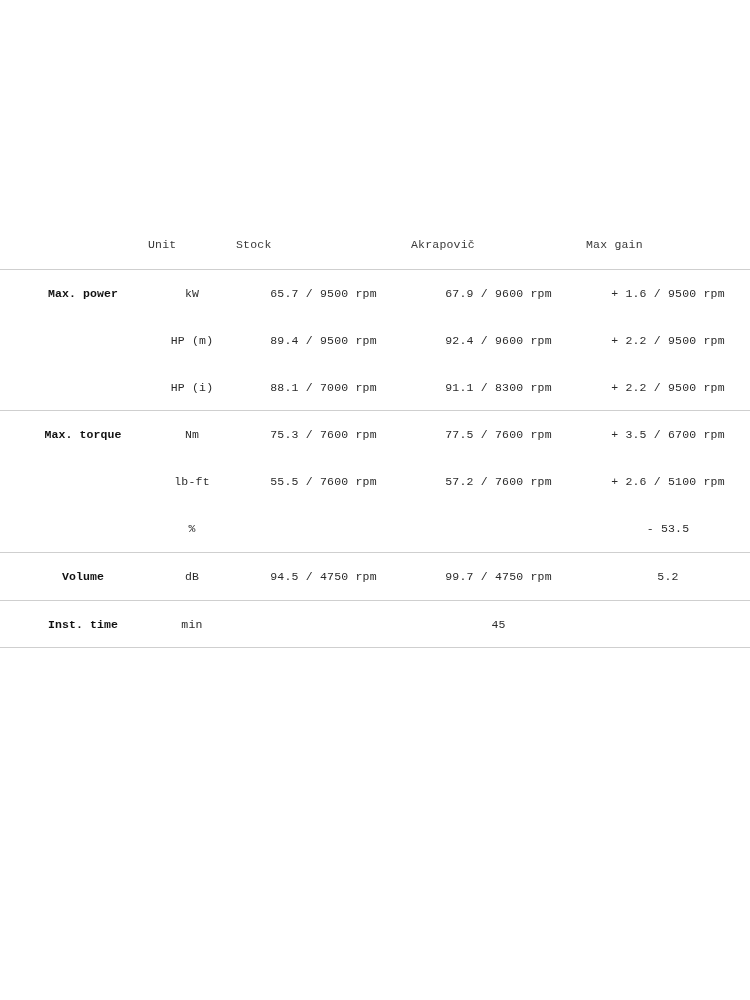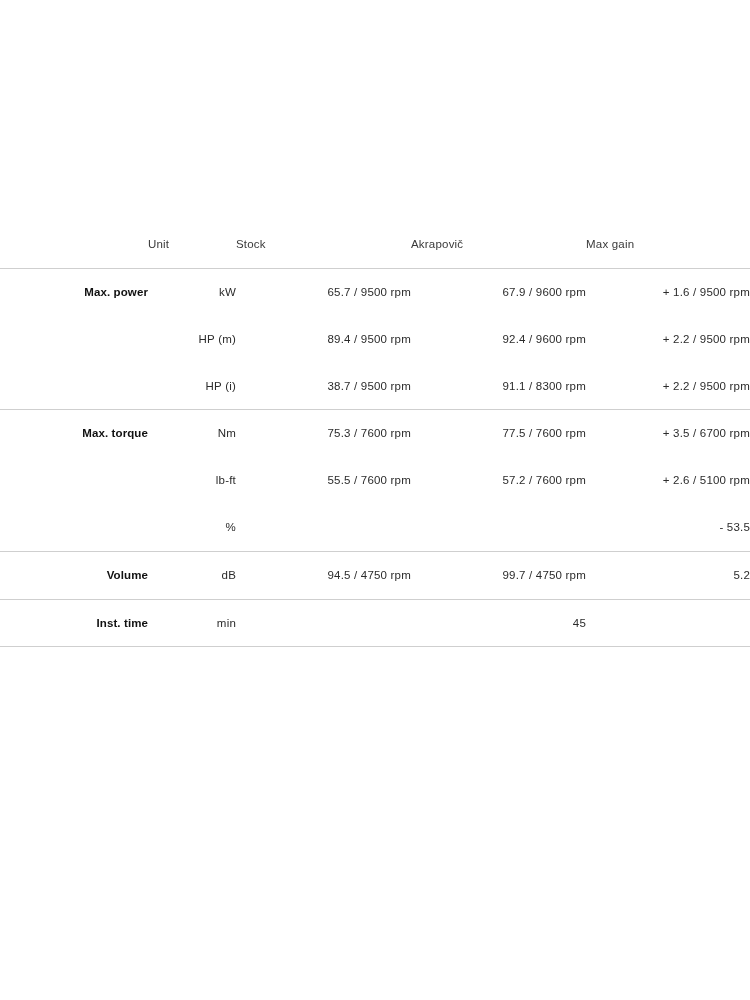--- a/index.html
+++ b/index.html
@@ -14,20 +14,21 @@
     color: #1a1a1a;
     position: relative;
     overflow: hidden;
   }
 
   .spec-table-wrap {
     position: absolute;
     left: 0;
     top: 238px;
     width: 640px;
+    font-family: Liberation Mono, monospace;
   }
 
   table.spec-table {
     width: 750px;
     border-collapse: collapse;
     table-layout: fixed;
   }
 
   table.spec-table col.c-label { width: 148px; }
   table.spec-table col.c-unit  { width: 88px; }
@@ -40,21 +41,21 @@
     font-size: 11.5px;
     color: #3a3a3a;
     text-align: left;
     padding: 0 0 18px 0;
     letter-spacing: 0.2px;
   }
 
   tbody td {
     font-size: 11.5px;
     color: #2b2b2b;
-    text-align: right;
+    text-align: center;
     padding: 17px 0 16px 0;
     vertical-align: top;
     letter-spacing: 0.2px;
     line-height: 1.2;
   }
 
   tbody td.rowlabel {
     font-weight: bold;
     color: #111111;
     font-size: 11.5px;
@@ -110,21 +111,21 @@
         <tr>
           <td class="rowlabel"></td>
           <td>HP (m)</td>
           <td>89.4 / 9500 rpm</td>
           <td>92.4 / 9600 rpm</td>
           <td>+ 2.2 / 9500 rpm</td>
         </tr>
         <tr>
           <td class="rowlabel"></td>
           <td>HP (i)</td>
-          <td>38.7 / 9500 rpm</td>
+          <td>88.1 / 7000 rpm</td>
           <td>91.1 / 8300 rpm</td>
           <td>+ 2.2 / 9500 rpm</td>
         </tr>
         <tr class="group-start">
           <td class="rowlabel">Max. torque</td>
           <td>Nm</td>
           <td>75.3 / 7600 rpm</td>
           <td>77.5 / 7600 rpm</td>
           <td>+ 3.5 / 6700 rpm</td>
         </tr>

